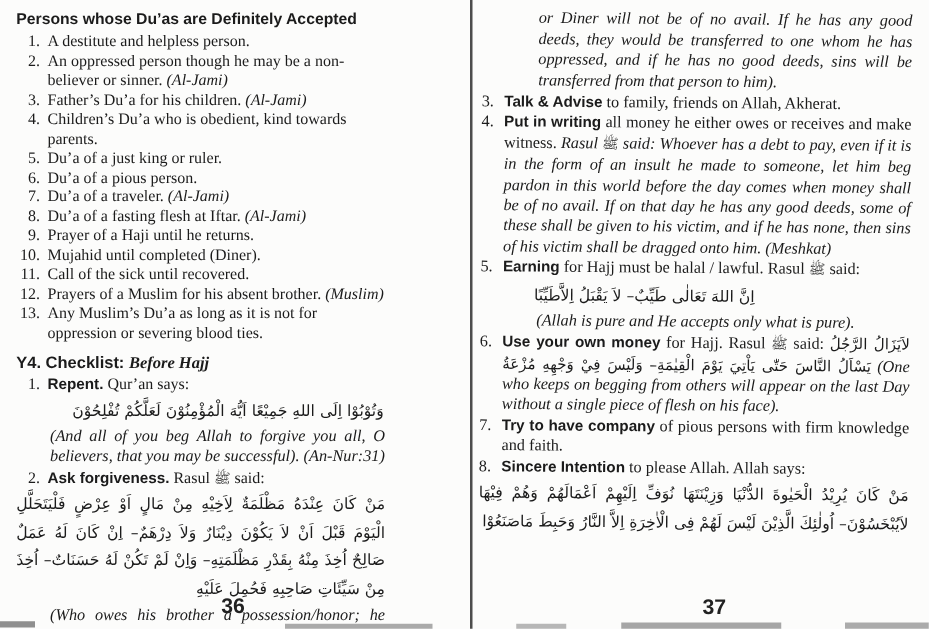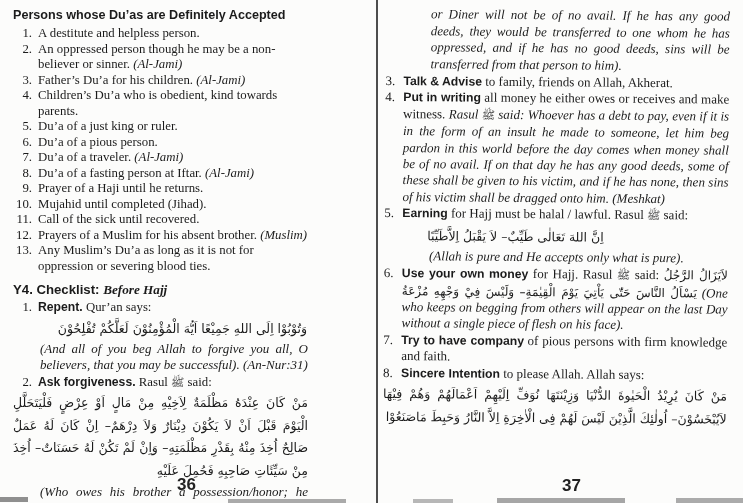--- a/index.html
+++ b/index.html
@@ -120,31 +120,31 @@
           <span class="litext"><span>Du’a of a pious person.</span><i class="ref"></i></span>
         </div>
 
         <div class="li">
           <span class="num">7.</span>
           <span class="litext"><span>Du’a of a traveler. </span><i class="ref">(Al-Jami)</i></span>
         </div>
 
         <div class="li">
           <span class="num">8.</span>
-          <span class="litext"><span>Du’a of a fasting person at Iftar. </span><i class="ref">(Al-Jami)</i></span>
+          <span class="litext"><span>Du’a of a fasting flesh at Iftar. </span><i class="ref">(Al-Jami)</i></span>
         </div>
 
         <div class="li">
           <span class="num">9.</span>
           <span class="litext"><span>Prayer of a Haji until he returns.</span><i class="ref"></i></span>
         </div>
 
         <div class="li">
           <span class="num">10.</span>
-          <span class="litext"><span>Mujahid until completed (Jihad).</span><i class="ref"></i></span>
+          <span class="litext"><span>Mujahid until completed (Diner).</span><i class="ref"></i></span>
         </div>
 
         <div class="li">
           <span class="num">11.</span>
           <span class="litext"><span>Call of the sick until recovered.</span><i class="ref"></i></span>
         </div>
 
         <div class="li">
           <span class="num">12.</span>
           <span class="litext"><span>Prayers of a Muslim for his absent brother. </span><i class="ref">(Muslim)</i></span>

